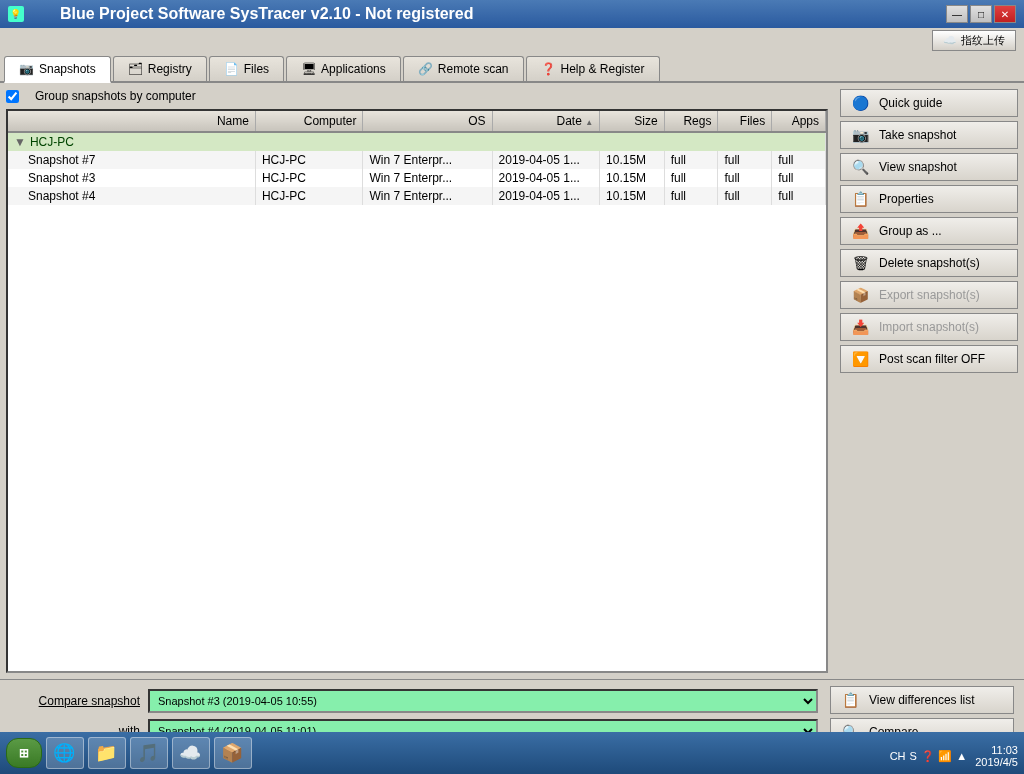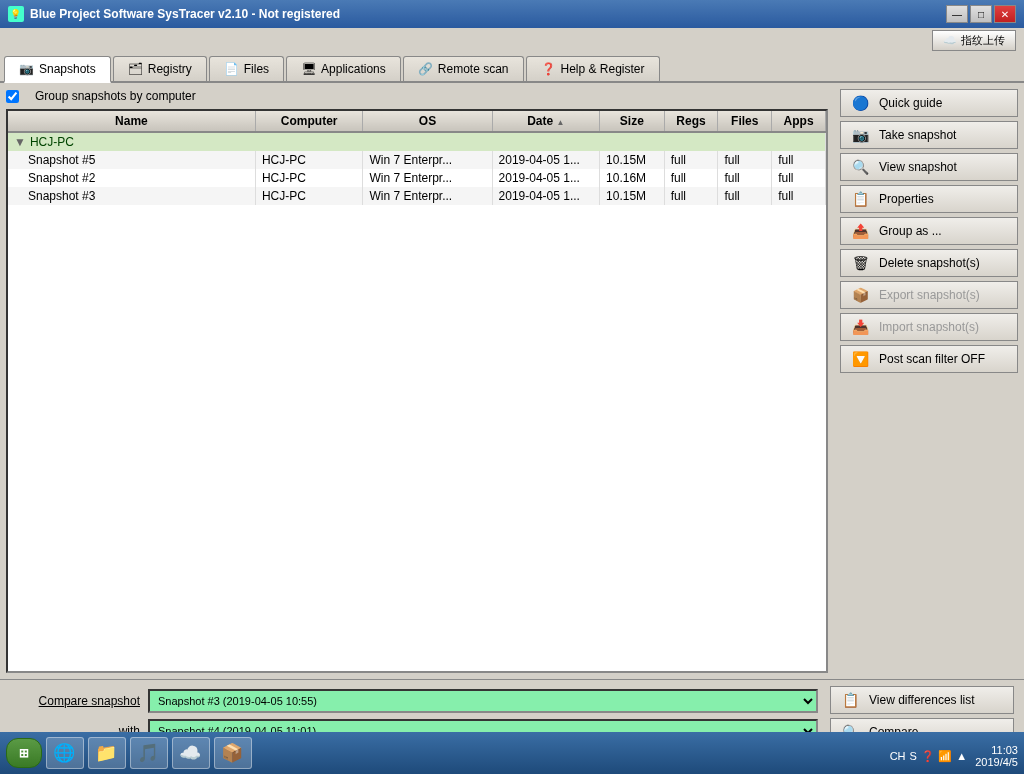--- a/index.html
+++ b/index.html
@@ -10,21 +10,21 @@
       background: linear-gradient(to bottom, #4a7ab5, #2a5a9f);
       color: white;
       height: 28px;
       display: flex;
       align-items: center;
       justify-content: space-between;
       padding: 0 8px;
     }
     .title-bar-left { display: flex; align-items: center; gap: 6px; }
     .title-bar-icon { width: 16px; height: 16px; background: #4fc; border-radius: 2px; display: flex; align-items: center; justify-content: center; font-size: 9px; color: #006; }
-    .title-bar-title { font-size: 12px; font-weight: bold; }
+    .title-bar-title { font-size: 16px; font-weight: bold; margin-left: 30px; }
     .title-bar-controls { display: flex; gap: 2px; }
     .tb-btn {
       width: 22px; height: 18px; background: linear-gradient(to bottom, #e0e0e0, #c0c0c0);
       border: 1px solid #888; cursor: pointer; display: flex; align-items: center; justify-content: center;
       font-size: 10px; color: #000;
     }
     .tb-btn.close { background: linear-gradient(to bottom, #e04040, #c02020); color: white; }
 
     
     .cloud-bar {
@@ -100,22 +100,22 @@
     .snapshot-table {
       width: 100%;
       border-collapse: collapse;
       font-size: 12px;
     }
     .snapshot-table th {
       background: linear-gradient(to bottom, #e8e4dc, #c8c4bc);
       border-right: 1px solid #aaa;
       border-bottom: 2px solid #888;
       padding: 3px 6px;
-      text-align: center;
-      font-weight: bold;
+      text-align: right;
+      font-weight: normal;
       cursor: pointer;
       white-space: nowrap;
     }
     .snapshot-table td {
       padding: 2px 6px;
       border-right: 1px solid #ddd;
       white-space: nowrap;
     }
     .snapshot-table tr:nth-child(even) td { background: #f5f5f5; }
     .group-row td {
@@ -291,41 +291,41 @@
             <th style="width:50px">Regs</th>
             <th style="width:50px">Files</th>
             <th style="width:50px">Apps</th>
           </tr>
         </thead>
         <tbody id="table-body">
         <tr class="group-row">
               <td colspan="8"><span class="group-icon">▼</span>HCJ-PC</td>
             </tr>
             <tr>
-              <td class="indent">Snapshot #5</td>
+              <td class="indent">Snapshot #7</td>
               <td>HCJ-PC</td>
               <td>Win 7 Enterpr...</td>
               <td>2019-04-05 1...</td>
               <td>10.15M</td>
               <td>full</td>
               <td>full</td>
               <td>full</td>
             </tr>
             <tr>
-              <td class="indent">Snapshot #2</td>
+              <td class="indent">Snapshot #3</td>
               <td>HCJ-PC</td>
               <td>Win 7 Enterpr...</td>
               <td>2019-04-05 1...</td>
-              <td>10.16M</td>
+              <td>10.15M</td>
               <td>full</td>
               <td>full</td>
               <td>full</td>
             </tr>
             <tr>
-              <td class="indent">Snapshot #3</td>
+              <td class="indent">Snapshot #4</td>
               <td>HCJ-PC</td>
               <td>Win 7 Enterpr...</td>
               <td>2019-04-05 1...</td>
               <td>10.15M</td>
               <td>full</td>
               <td>full</td>
               <td>full</td>
             </tr>
           </tbody>
       </table>

